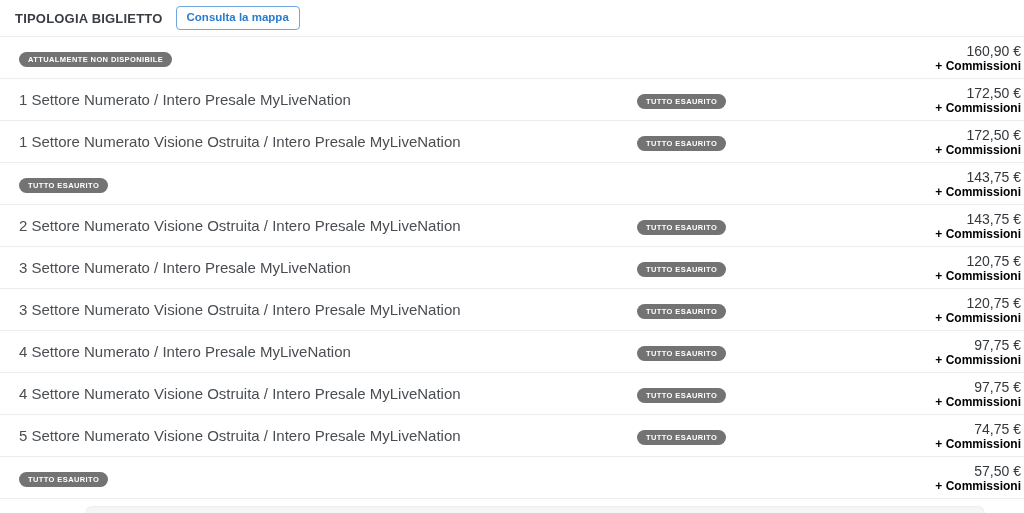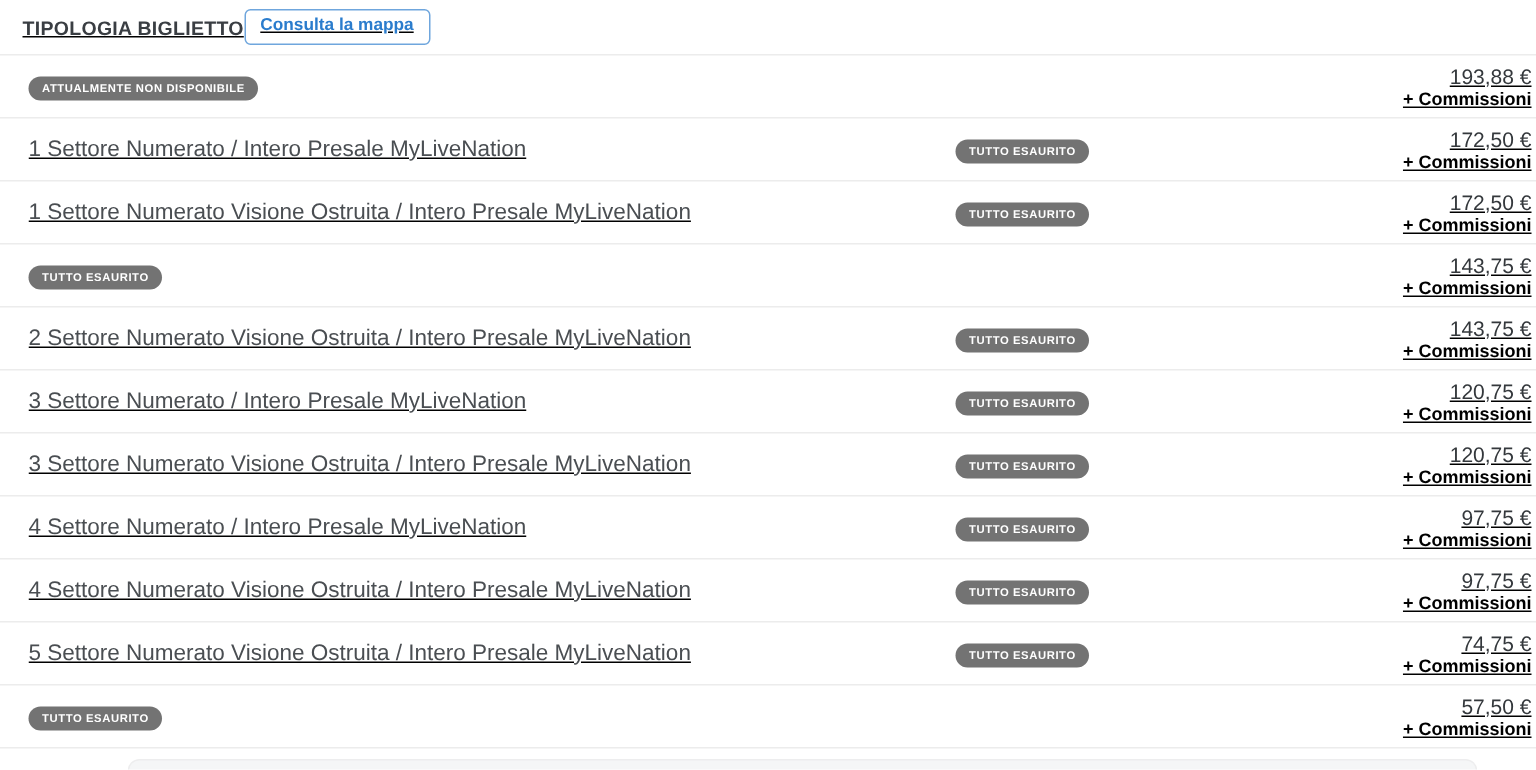--- a/index.html
+++ b/index.html
@@ -4,37 +4,38 @@
 <style>
   html, body {
     margin: 0;
     padding: 0;
     background: #ffffff;
     width: 1024px;
     height: 513px;
     overflow: hidden;
     font-family: "Liberation Sans", sans-serif;
   }
-  .page { width: 1024px; height: 513px; position: relative; text-decoration: underline; }
+  .page { width: 1024px; height: 513px; position: relative; }
 
   
   .header {
     height: 36px;
     display: flex;
     align-items: center;
     padding-left: 15px;
     box-sizing: border-box;
   }
   .title {
     font-size: 13px;
     font-weight: bold;
     color: #3a3e43;
     letter-spacing: 0.2px;
   }
   .map-btn {
+    margin-left: 13px;
     background: #ffffff;
     border: 1px solid #6fa6dd;
     color: #2a7ccd;
     font-weight: bold;
     font-size: 11.5px;
     padding: 4px 10px 5px 10px;
     border-radius: 4px;
     cursor: pointer;
     font-family: inherit;
     line-height: 1.1;
@@ -111,21 +112,21 @@
     <span class="title">TIPOLOGIA BIGLIETTO</span>
     <button class="map-btn">Consulta la mappa</button>
   </div>
 
   <div class="rows" id="rows">
   <div class="row">
     <div class="badge-wrap">
       <span class="badge">ATTUALMENTE NON DISPONIBILE</span>
     </div>
     <div class="price-block">
-      <div class="price">193,88 €</div>
+      <div class="price">160,90 €</div>
       <a class="comm">+ Commissioni</a>
     </div>
   </div>
 
   <div class="row">
     <div class="name">1 Settore Numerato / Intero Presale MyLiveNation</div>
     <div class="badge-wrap">
       <span class="badge">TUTTO ESAURITO</span>
     </div>
     <div class="price-block">

